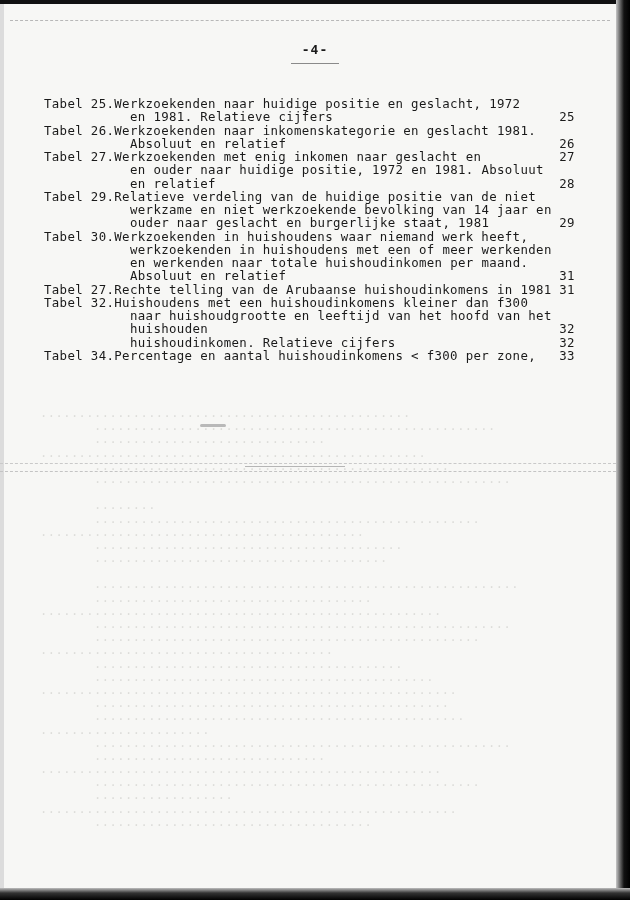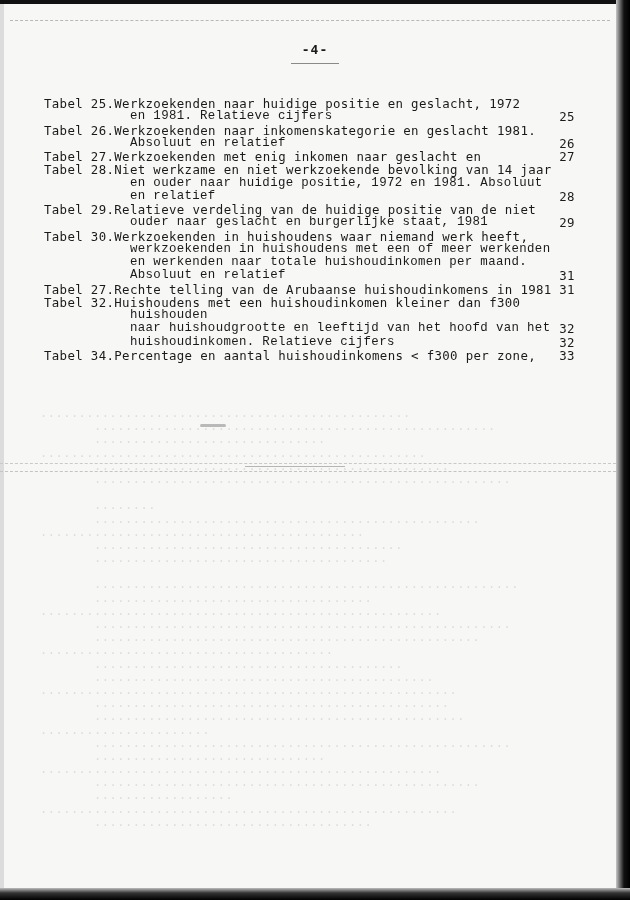--- a/index.html
+++ b/index.html
@@ -80,21 +80,20 @@
       position: relative;
       white-space: pre;
     }
     .toc-line {
       display: block;
       height: 13.25px;
       white-space: pre;
     }
     .toc-line.cont {
       padding-left: 86px;
-      font-family: Liberation Mono, monospace;
     }
     .toc-page {
       position: absolute;
       left: 513px;
       bottom: 0;
       width: 20px;
       text-align: center;
     }
     .toc-page.inline {
       bottom: auto;
@@ -154,25 +153,25 @@
 <div class="edge-bottom"></div>
 <div class="top-rule"></div>
 
 <div class="page-number">-4-</div>
 <div class="page-number-rule"></div>
 
 <div class="toc" id="toc">
     <div class="toc-entry"><span class="toc-line"><span>Tabel 25.</span><span>Werkzoekenden naar huidige positie en geslacht, 1972</span></span><span class="toc-line cont"><span>en 1981. Relatieve cijfers</span></span><span class="toc-page">25</span></div>
     <div class="toc-entry"><span class="toc-line"><span>Tabel 26.</span><span>Werkzoekenden naar inkomenskategorie en geslacht 1981.</span></span><span class="toc-line cont"><span>Absoluut en relatief</span></span><span class="toc-page">26</span></div>
     <div class="toc-entry"><span class="toc-line"><span>Tabel 27.</span><span>Werkzoekenden met enig inkomen naar geslacht en</span></span><span class="toc-page">27</span></div>
-    <div class="toc-entry"><span class="toc-line"><span>Tabel 28.</span><span>Niet werkzame en niet werkzoekende bevolking van 14 jaar</span></span><span class="toc-line cont"><span>en ouder naar huidige positie, 1972 en 1981. Absoluut</span></span><span class="toc-line cont"><span>en relatief</span></span><span class="toc-page">28</span></div>
-    <div class="toc-entry"><span class="toc-line"><span>Tabel 29.</span><span>Relatieve verdeling van de huidige positie van de niet</span></span><span class="toc-line cont"><span>ouder naar geslacht en burgerlijke staat, 1981</span></span><span class="toc-page">29</span></div>
+    <div class="toc-entry"><span class="toc-line cont"><span>en ouder naar huidige positie, 1972 en 1981. Absoluut</span></span><span class="toc-line cont"><span>en relatief</span></span><span class="toc-page">28</span></div>
+    <div class="toc-entry"><span class="toc-line"><span>Tabel 29.</span><span>Relatieve verdeling van de huidige positie van de niet</span></span><span class="toc-line cont"><span>werkzame en niet werkzoekende bevolking van 14 jaar en</span></span><span class="toc-line cont"><span>ouder naar geslacht en burgerlijke staat, 1981</span></span><span class="toc-page">29</span></div>
     <div class="toc-entry"><span class="toc-line"><span>Tabel 30.</span><span>Werkzoekenden in huishoudens waar niemand werk heeft,</span></span><span class="toc-line cont"><span>werkzoekenden in huishoudens met een of meer werkenden</span></span><span class="toc-line cont"><span>en werkenden naar totale huishoudinkomen per maand.</span></span><span class="toc-line cont"><span>Absoluut en relatief</span></span><span class="toc-page">31</span></div>
     <div class="toc-entry"><span class="toc-line"><span>Tabel 27.</span><span>Rechte telling van de Arubaanse huishoudinkomens in 1981</span></span><span class="toc-page inline">31</span></div>
-    <div class="toc-entry"><span class="toc-line"><span>Tabel 32.</span><span>Huishoudens met een huishoudinkomen kleiner dan f300</span></span><span class="toc-line cont"><span>huishouden</span></span><span class="toc-line cont"><span>naar huishoudgrootte en leeftijd van het hoofd van het</span></span><span class="toc-page">32</span></div>
+    <div class="toc-entry"><span class="toc-line"><span>Tabel 32.</span><span>Huishoudens met een huishoudinkomens kleiner dan f300</span></span><span class="toc-line cont"><span>naar huishoudgrootte en leeftijd van het hoofd van het</span></span><span class="toc-line cont"><span>huishouden</span></span><span class="toc-page">32</span></div>
     <div class="toc-entry"><span class="toc-line cont"><span>huishoudinkomen. Relatieve cijfers</span></span><span class="toc-page">32</span></div>
     <div class="toc-entry"><span class="toc-line"><span>Tabel 34.</span><span>Percentage en aantal huishoudinkomens &lt; f300 per zone,</span></span><span class="toc-page">33</span></div>
   </div>
 
 <div class="ghost-smudge"></div>
 <div class="ghost-rule-1"></div>
 <div class="ghost-rule-2"></div>
 <div class="ghost-rule-3"></div>
 <div class="ghost" id="ghost">
     <span class="ghost-line">················································</span>

